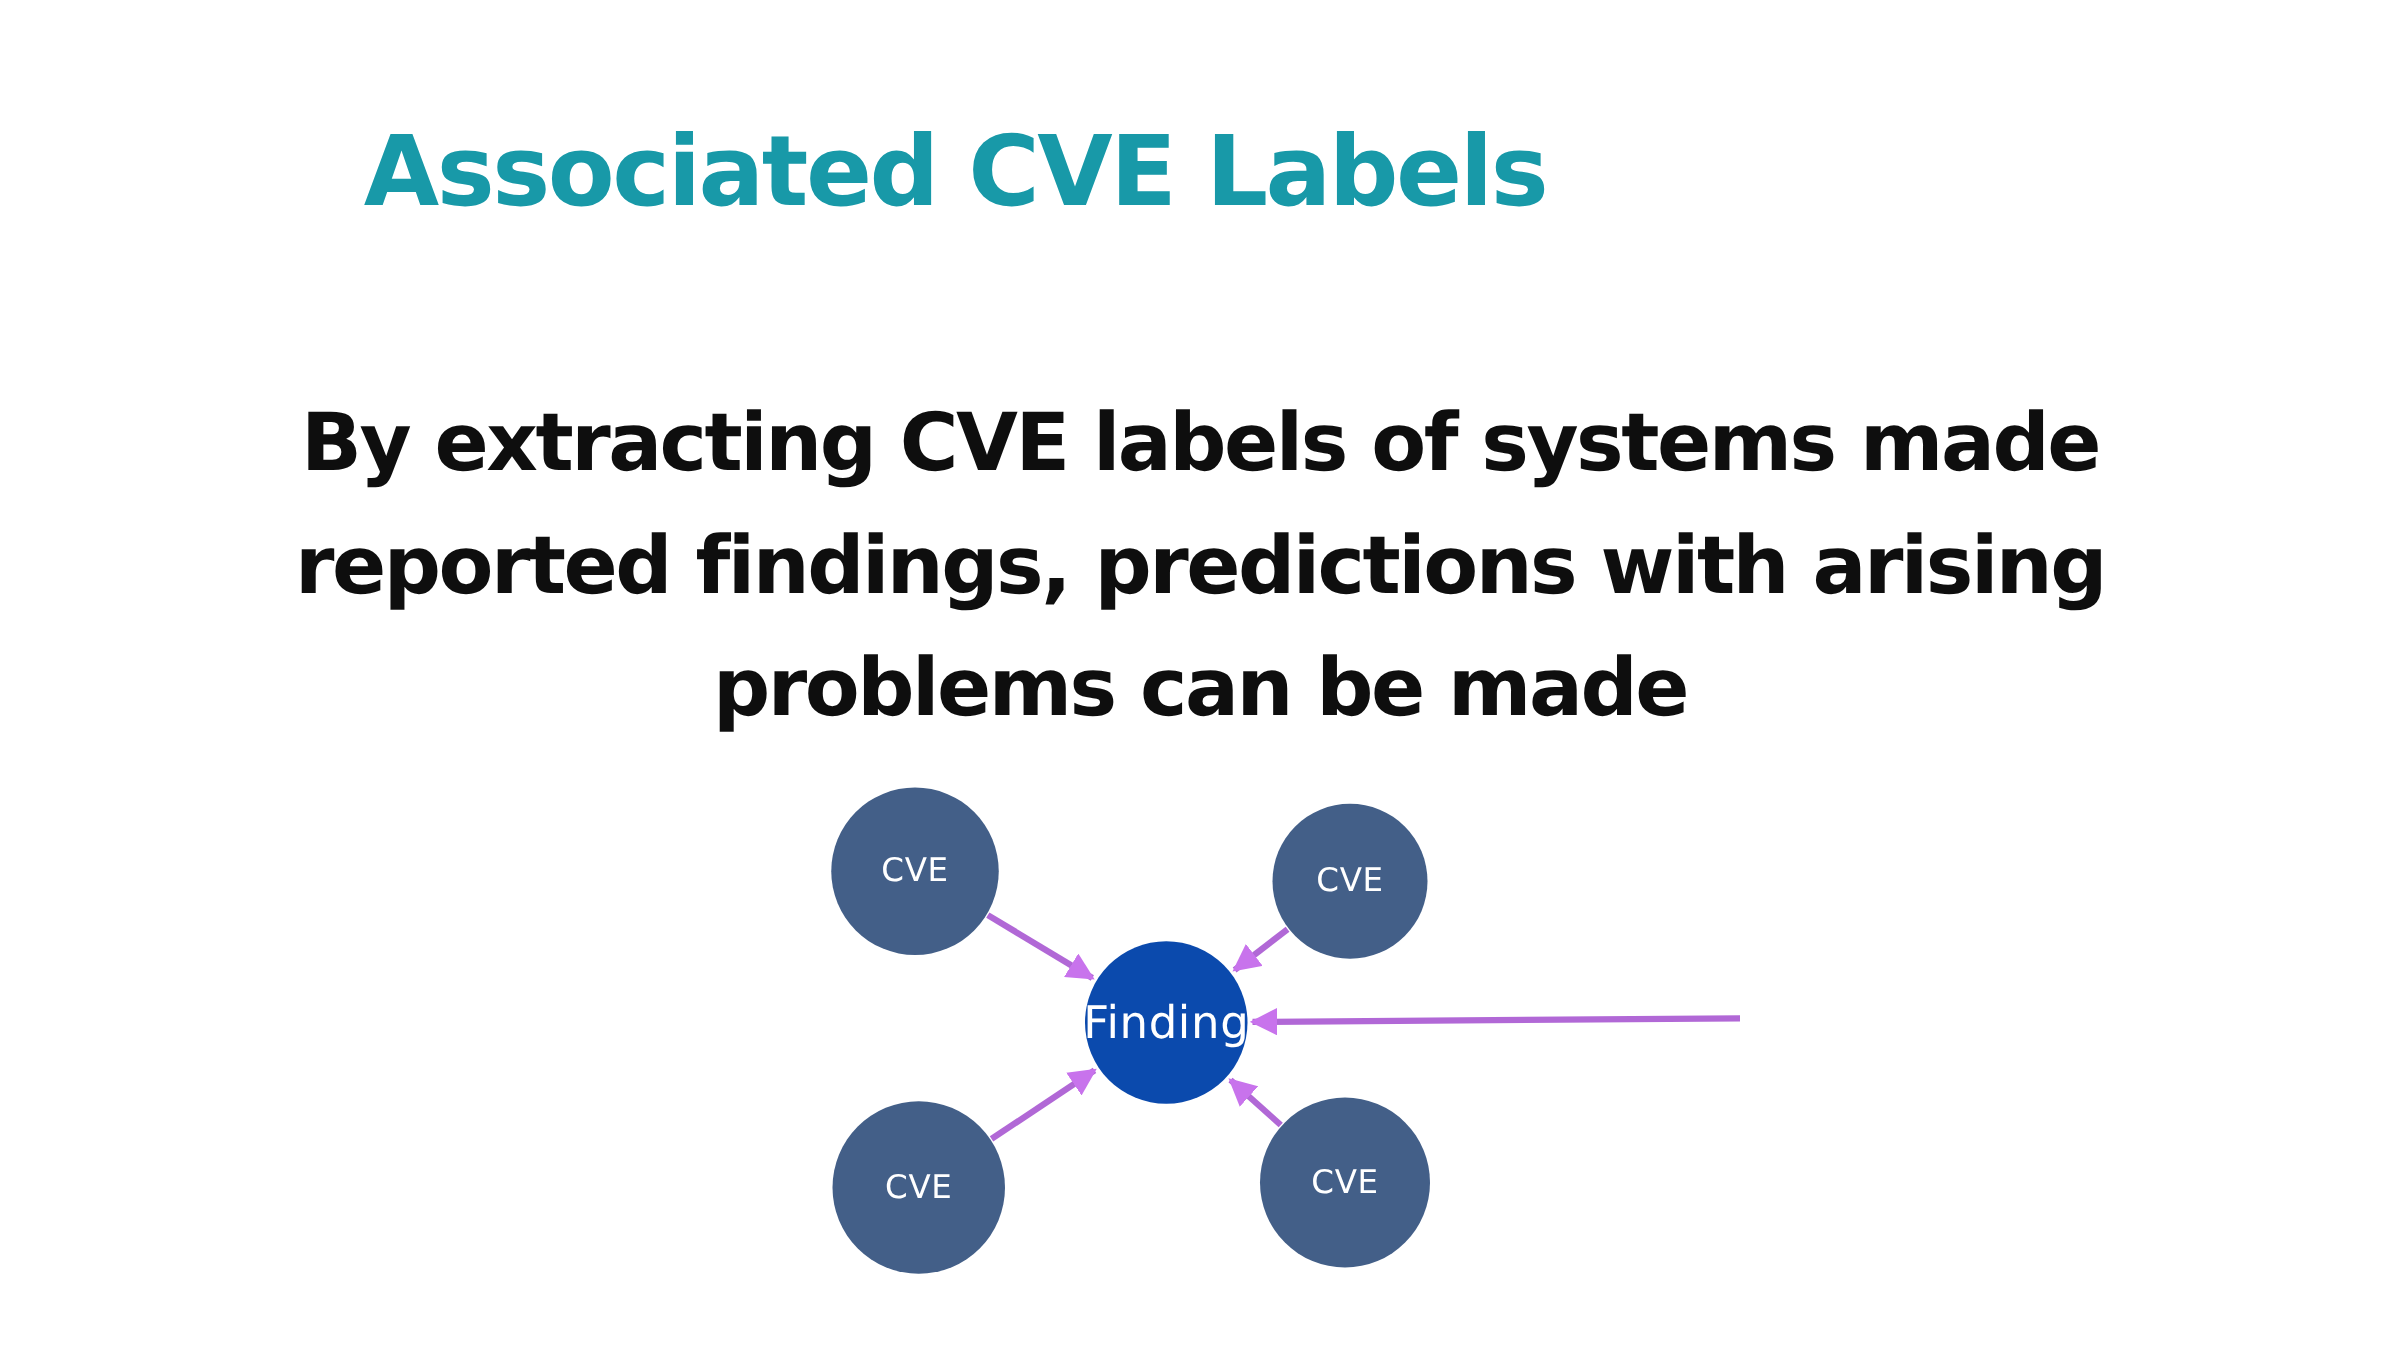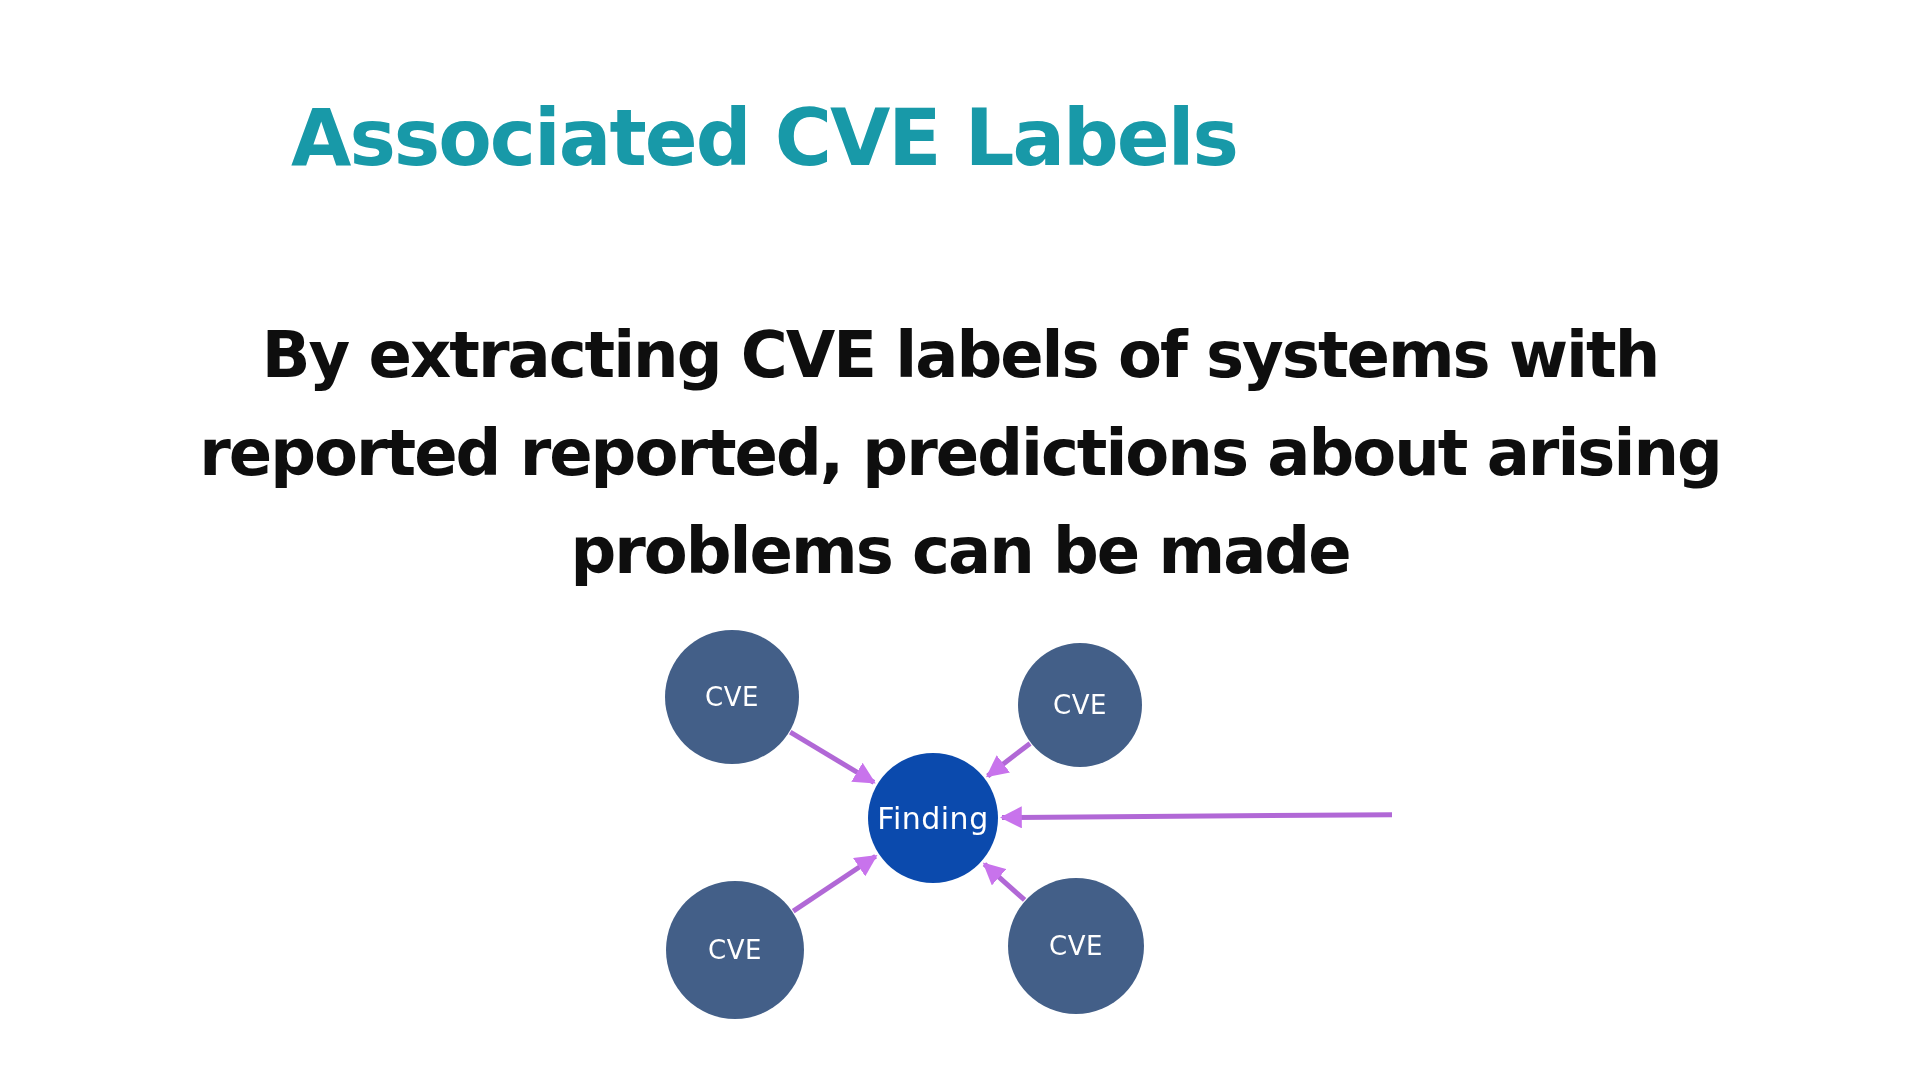--- a/index.html
+++ b/index.html
@@ -69,22 +69,22 @@
   }
 </style>
 </head>
 <body>
 
 <div class="stage">
 
   <h1 class="slide-title">Associated CVE Labels</h1>
 
   <div class="slide-subtitle">
-    <div>By extracting CVE labels of systems with</div>
-    <div>reported reported, predictions about arising</div>
+    <div>By extracting CVE labels of systems made</div>
+    <div>reported findings, predictions with arising</div>
     <div>problems can be made</div>
   </div>
 
   <div class="diagram" id="diagram">
     <svg id="edge-layer" width="1920" height="1080" viewBox="0 0 1920 1080">
       <defs>
         <marker id="arrowhead" viewBox="0 0 10 10" refX="9" refY="5" markerWidth="4.4" markerHeight="4.4" orient="auto-start-reverse">
           <path d="M0,0 L10,5 L0,10 z" fill="#c873ec"></path>
         </marker>
       </defs>
@@ -100,17 +100,17 @@
       <div class="node" style="left: 1018px; top: 643px; width: 124px; height: 124px; background: rgb(67, 95, 136);">
         <span style="font-size: 26px;">CVE</span>
       </div>
       <div class="node" style="left: 666px; top: 881px; width: 138px; height: 138px; background: rgb(67, 95, 136);">
         <span style="font-size: 26px;">CVE</span>
       </div>
       <div class="node" style="left: 1008px; top: 878px; width: 136px; height: 136px; background: rgb(67, 95, 136);">
         <span style="font-size: 26px;">CVE</span>
       </div>
       <div class="node" style="left: 868px; top: 753px; width: 130px; height: 130px; background: rgb(11, 74, 173);">
-        <span style="font-size: 30px;">Finding</span>
+        <span style="font-size: 36px;">Finding</span>
       </div>
     </div>
 
 </div>
 
 </body></html>

